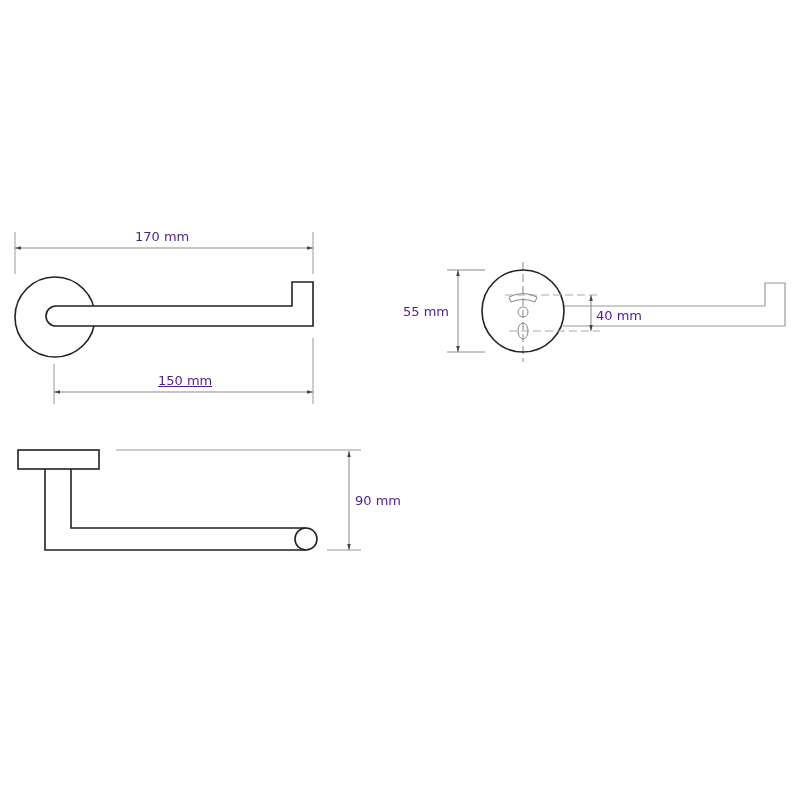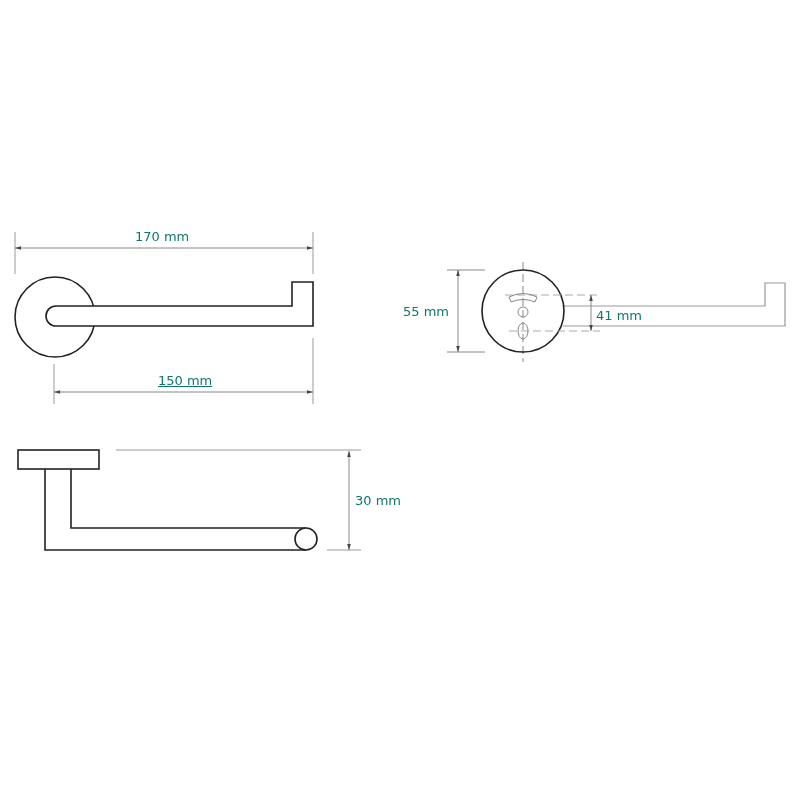--- a/index.html
+++ b/index.html
@@ -1,18 +1,18 @@
 <!DOCTYPE html>
 <html><head>
   <meta charset="utf-8">
   <style>
     html, body { margin: 0; padding: 0; background: #ffffff; }
     body { width: 800px; height: 800px; position: relative; overflow: hidden; font-family: "DejaVu Sans", sans-serif; }
     svg { position: absolute; left: 0; top: 0; }
-    .lbl { position: absolute; font-size: 13px; color: #0f766e; white-space: nowrap; font-family: "DejaVu Sans", sans-serif; }
+    .lbl { position: absolute; font-size: 13px; color: #4c1d95; white-space: nowrap; font-family: "DejaVu Sans", sans-serif; }
   </style>
 </head>
 <body>
 
 <svg width="800" height="800" viewBox="0 0 800 800">
   <defs>
     <marker id="arr" viewBox="0 0 10 10" refX="10" refY="5" markerWidth="6" markerHeight="6" orient="auto-start-reverse">
       <path d="M0,2 L10,5 L0,8 z" fill="#444"></path>
     </marker>
   </defs>
@@ -65,14 +65,14 @@
     <rect x="18" y="450" width="81" height="19" fill="#fff" stroke="#222" stroke-width="1.6"></rect>
 
     <path d="M45,469 L45,550 L306,550 M71,469 L71,528 L306,528" fill="none" stroke="#222" stroke-width="1.6"></path>
     <circle cx="306" cy="539" r="11" fill="#fff" stroke="#222" stroke-width="1.6"></circle>
   </g>
 </svg>
 
 <div class="lbl" style="left:135px; top:229px;">170 mm</div>
 <div class="lbl" style="left:158px; top:373px;text-decoration:underline;">150 mm</div>
 <div class="lbl" style="left:403px; top:304px;">55 mm</div>
-<div class="lbl" style="left:596px; top:308px;">41 mm</div>
-<div class="lbl" style="left:355px; top:493px;">30 mm</div>
+<div class="lbl" style="left:596px; top:308px;">40 mm</div>
+<div class="lbl" style="left:355px; top:493px;">90 mm</div>
 
 </body></html>

